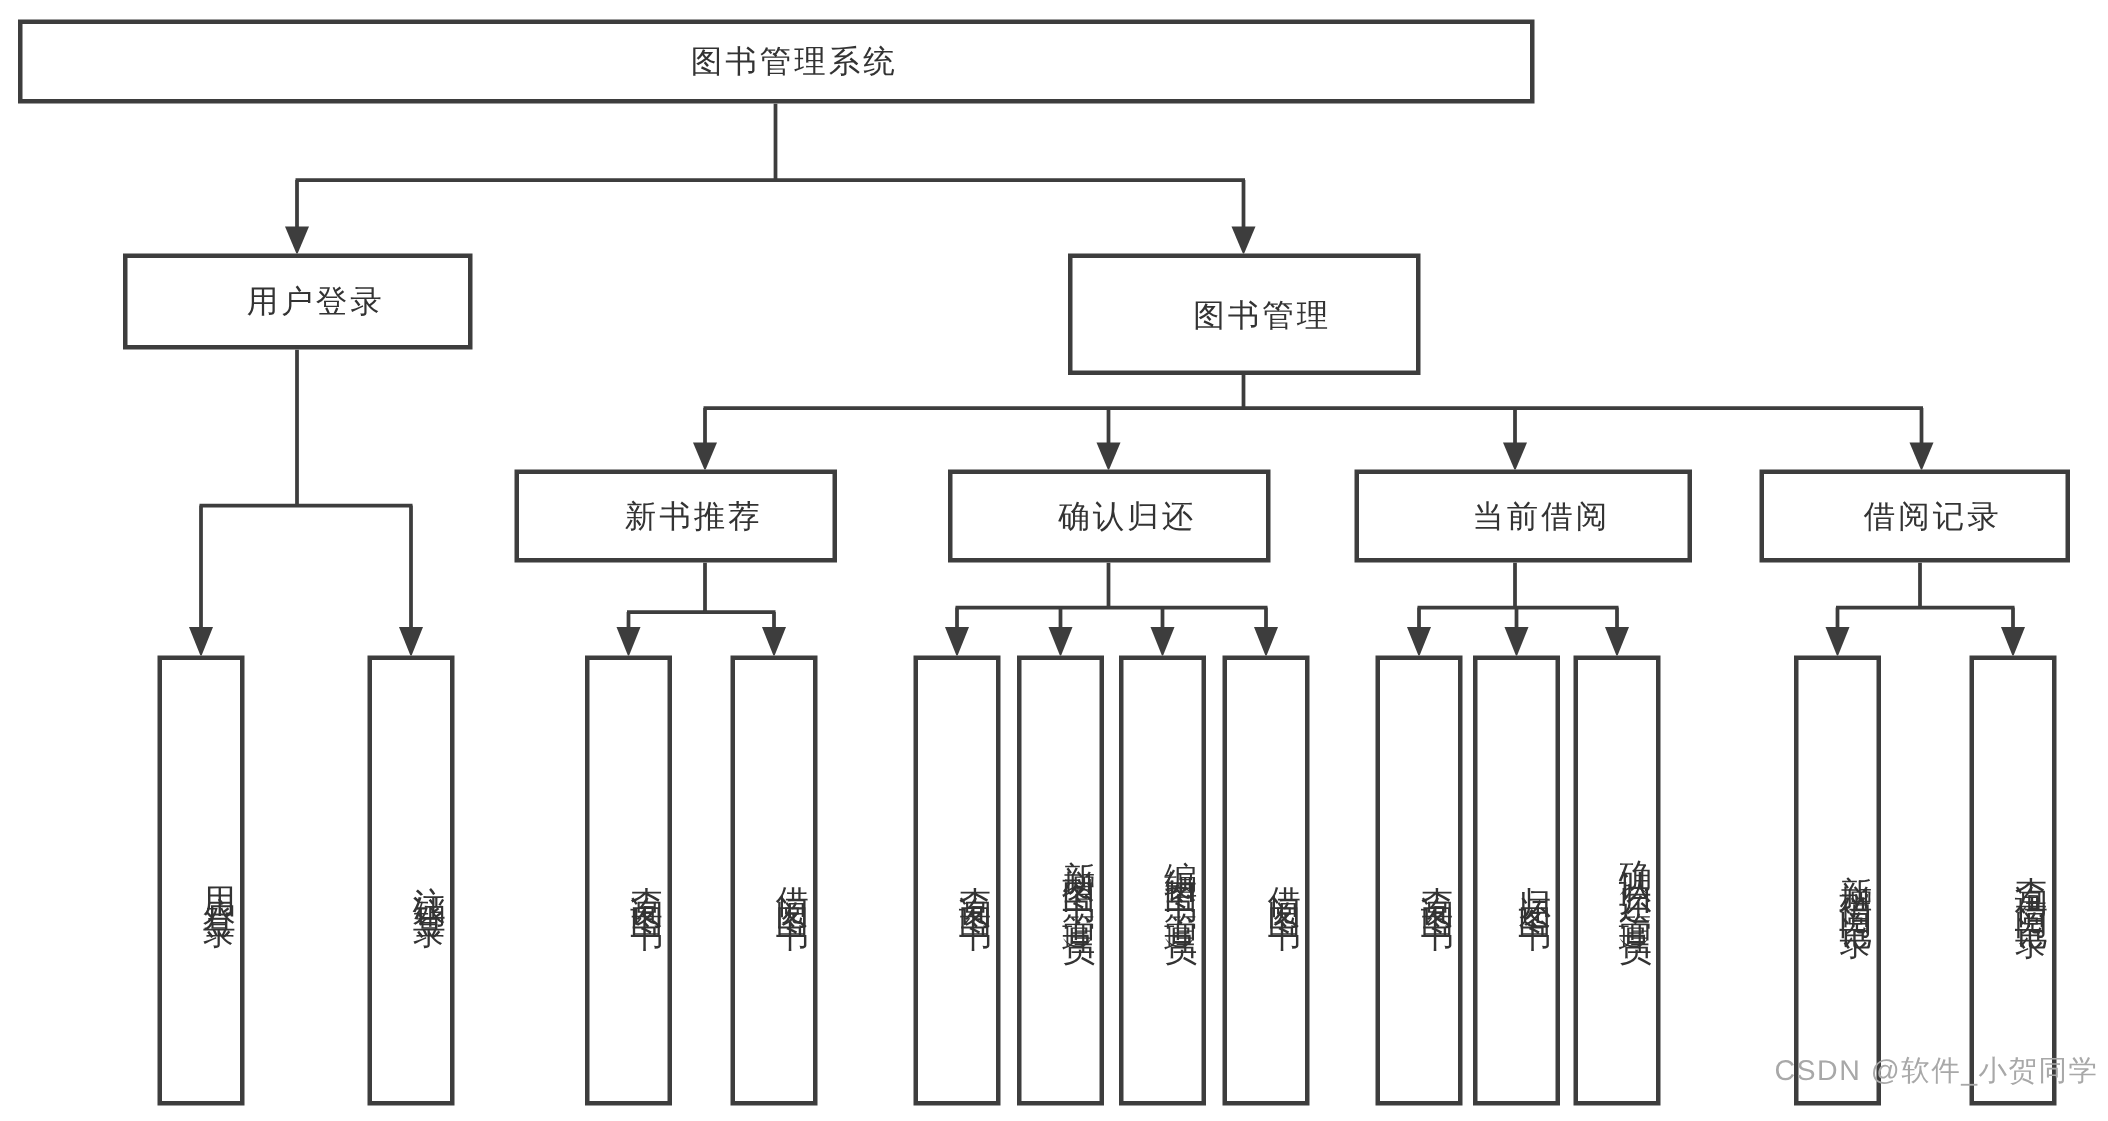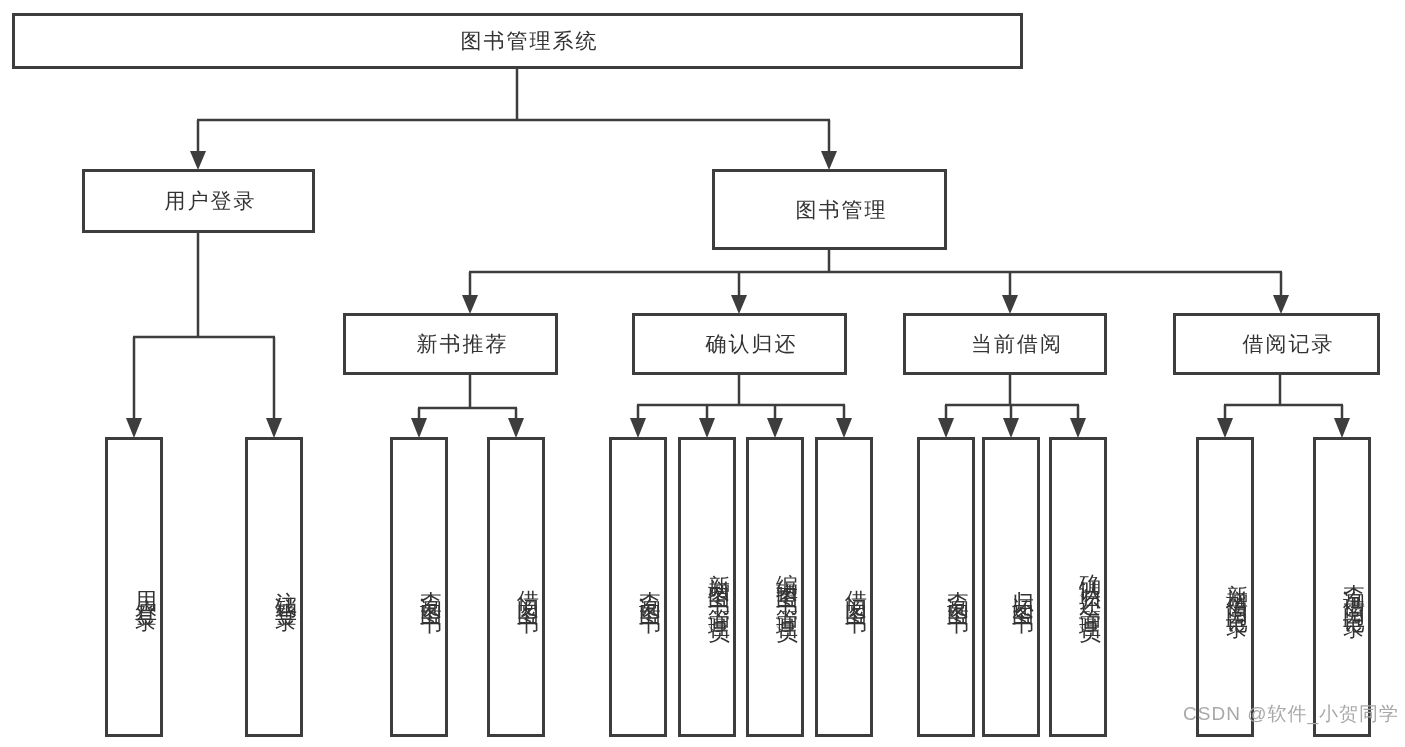--- a/index.html
+++ b/index.html
@@ -43,21 +43,21 @@
   .h-box span{
     font-size:21px;
     letter-spacing:2px;
     white-space:nowrap;
   }
   .root-box{left:12px;top:13px;width:1011px;height:56px;}
   .l2a{left:82px;top:169px;width:233px;height:64px;}
   .l2b{left:712px;top:169px;width:235px;height:81px;font-family:Liberation Serif, serif;}
   .l3a{left:343px;top:313px;width:215px;height:62px;}
   .l3b{left:632px;top:313px;width:215px;height:62px;}
-  .l3c{left:903px;top:313px;width:204px;height:62px;}
+  .l3c{left:903px;top:313px;width:225px;height:62px;}
   .l3d{left:1173px;top:313px;width:207px;height:62px;}
   .leaf{
     top:437px;
     width:58px;
     height:300px;
   }
   .leaf span{
     writing-mode:vertical-rl;
     text-orientation:mixed;
     font-size:22px;

